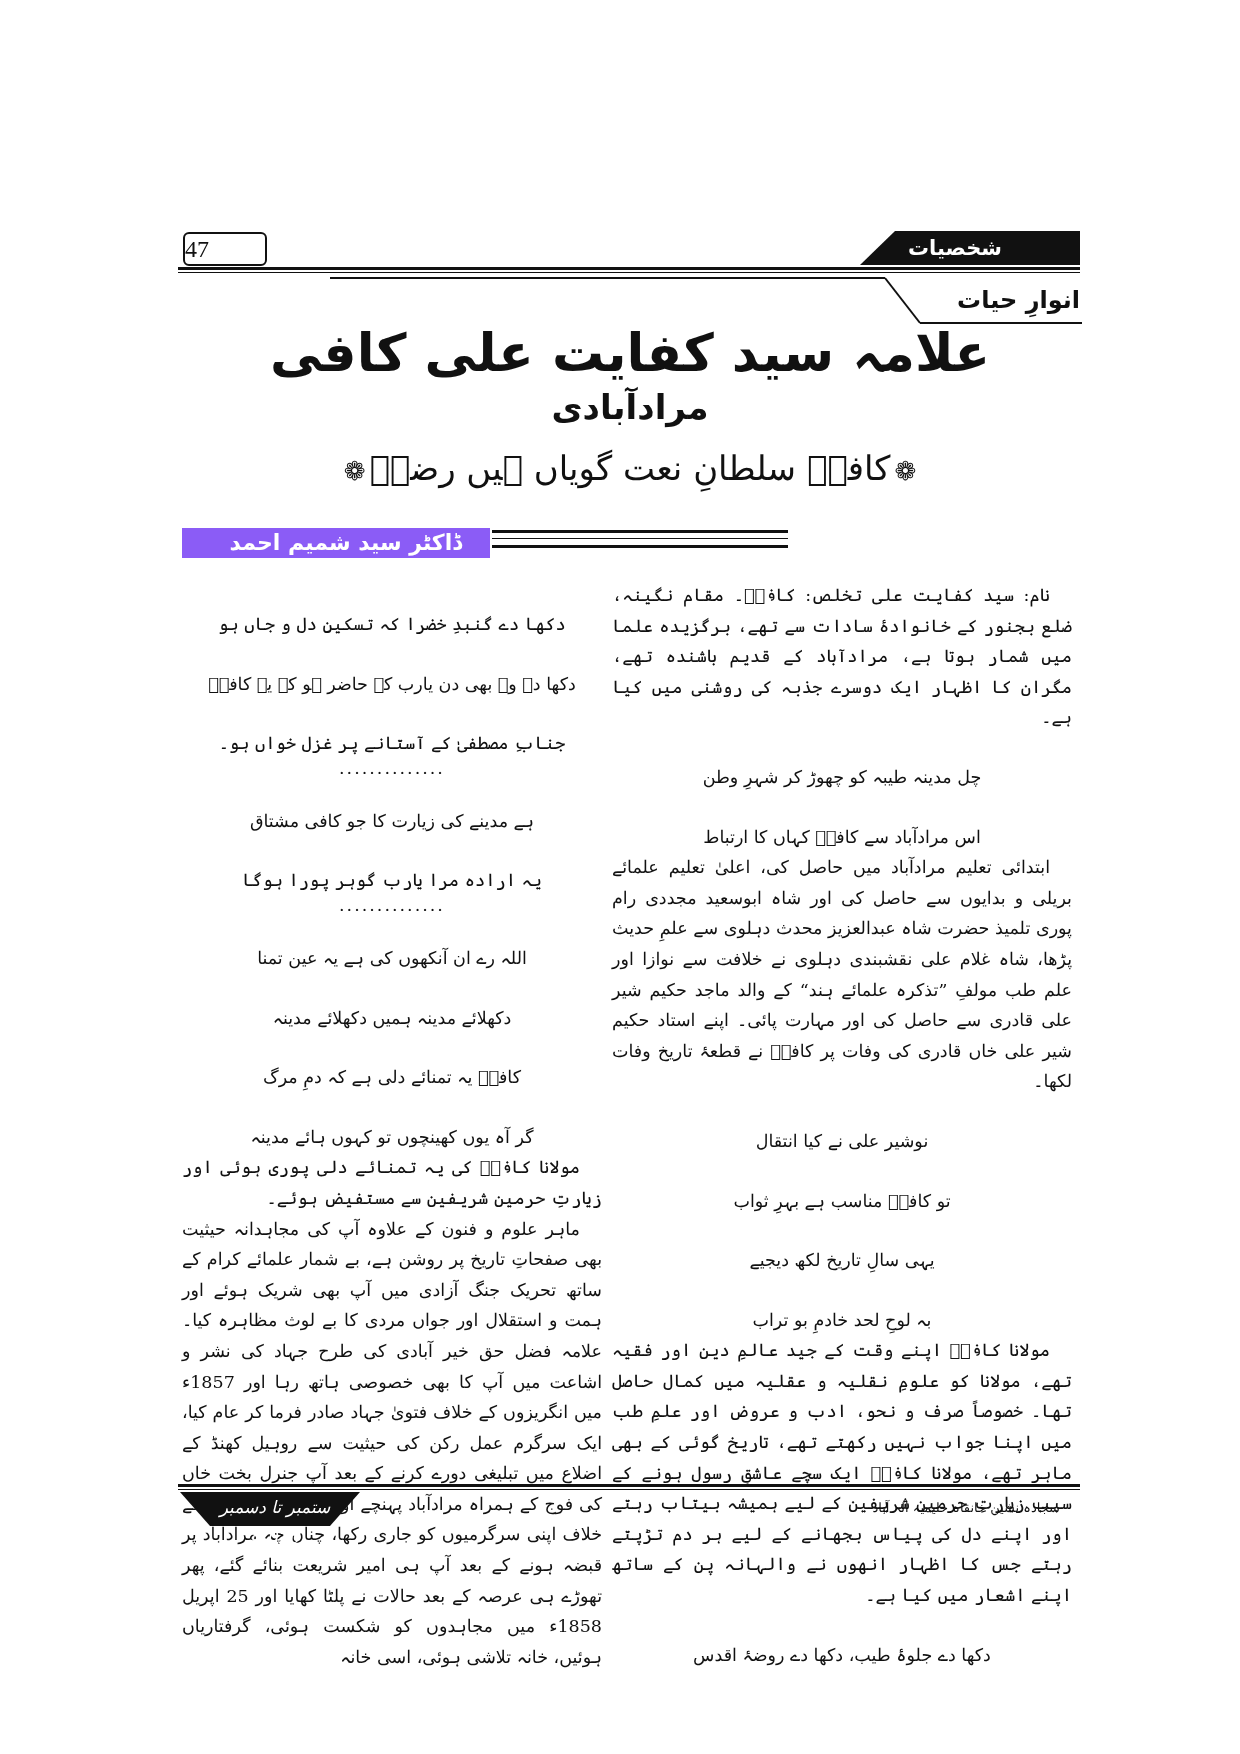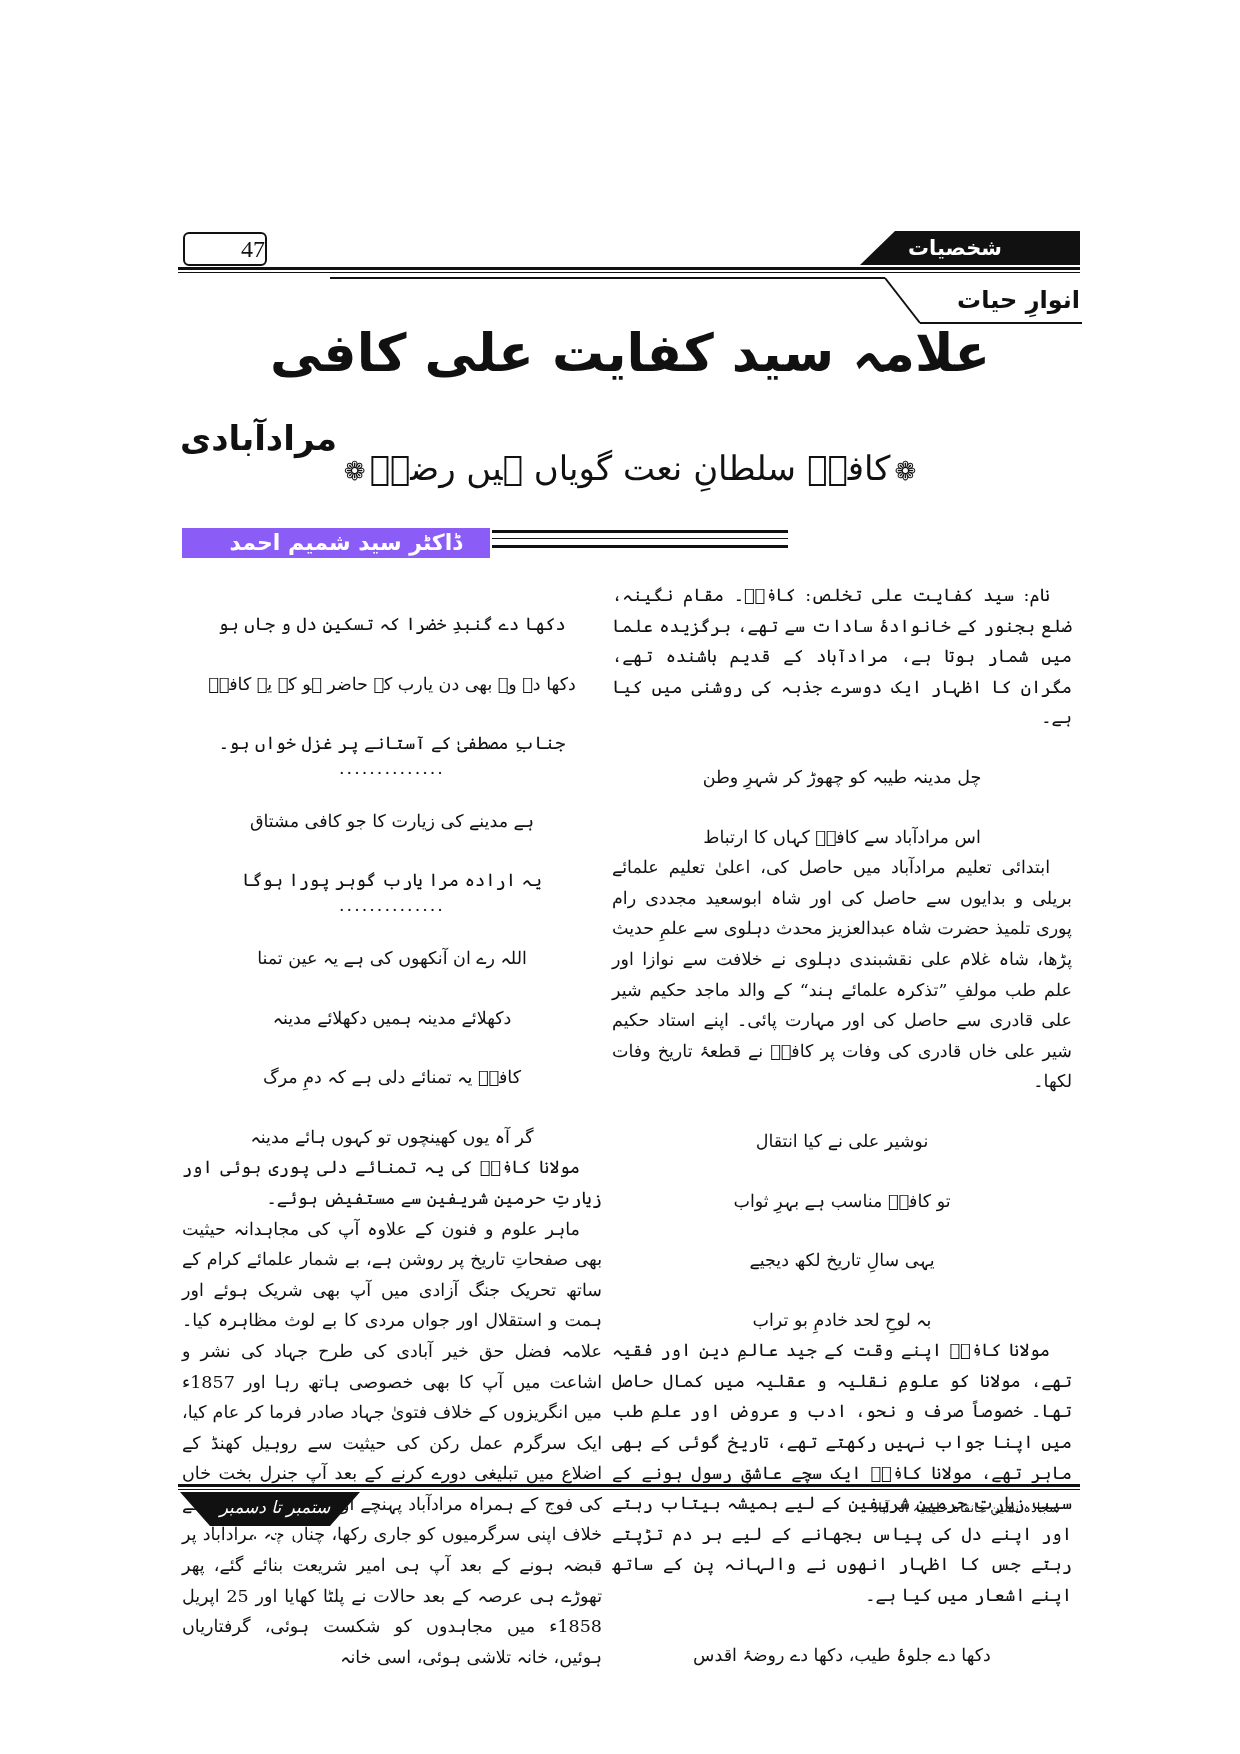--- a/index.html
+++ b/index.html
@@ -1,31 +1,31 @@
 <!DOCTYPE html>
 <html><head>
 <meta charset="utf-8">
 <style>
   html, body { margin: 0; padding: 0; background: #ffffff; }
   body { width: 1240px; height: 1754px; position: relative; overflow: hidden; color: #111; font-family: "DejaVu Sans", sans-serif; }
   .abs { position: absolute; }
 
   
-  .page-num-box { left: 183px; top: 232px; width: 80px; height: 30px; border: 2px solid #111; border-radius: 6px; text-align: right; font-family: "Liberation Serif", serif; font-size: 24px; line-height: 30px; }
+  .page-num-box { left: 183px; top: 232px; width: 80px; height: 30px; border: 2px solid #111; border-radius: 6px; text-align: left; font-family: "Liberation Serif", serif; font-size: 24px; line-height: 30px; }
   .rule-top-thick { left: 178px; top: 267px; width: 902px; height: 3px; background: #111; }
   .rule-top-thin { left: 178px; top: 272px; width: 902px; height: 1px; background: #111; }
   .section-tab { left: 830px; top: 231px; width: 250px; height: 34px; }
   .section-tab svg { position: absolute; left: 0; top: 0; }
   .section-tab-label { position: absolute; left: 0; top: 0; width: 250px; height: 34px; text-align: center; color: #fff; font-weight: bold; font-size: 21px; line-height: 34px; direction: rtl; }
   .column-name-frame { left: 330px; top: 276px; width: 752px; height: 50px; }
   .column-name-label { left: 890px; top: 280px; width: 190px; height: 40px; text-align: right; font-weight: bold; font-size: 24px; direction: rtl; line-height: 40px; }
 
   
   .title-main { left: 180px; top: 318px; width: 900px; text-align: center; font-weight: bold; font-size: 52px; direction: rtl; letter-spacing: 1px; line-height: 70px; }
-  .title-sub { left: 180px; top: 382px; width: 900px; text-align: left; font-weight: bold; font-size: 34px; direction: rtl; line-height: 50px; margin-top: 31px; }
+  .title-sub { left: 180px; top: 382px; width: 900px; text-align: center; font-weight: bold; font-size: 34px; direction: rtl; line-height: 50px; }
   .title-verse-wrap { left: 180px; top: 440px; width: 900px; text-align: center; direction: rtl; font-family: "DejaVu Serif", serif; font-size: 34px; line-height: 56px; }
   .ornament { display: inline-block; font-size: 26px; vertical-align: middle; margin: 0 4px; }
 
   
   .author-bar { left: 182px; top: 528px; width: 308px; height: 30px; background: #8b5cf6; color: #fff; font-weight: bold; font-size: 22px; line-height: 30px; text-align: right; padding-right: 28px; box-sizing: border-box; direction: rtl; }
   .author-rules { left: 492px; top: 530px; width: 296px; height: 28px; }
   .author-rules div { height: 3px; background: #111; margin-bottom: 5px; }
   .author-rules div:nth-child(even) { height: 1px; margin-bottom: 6px; }
 
   

